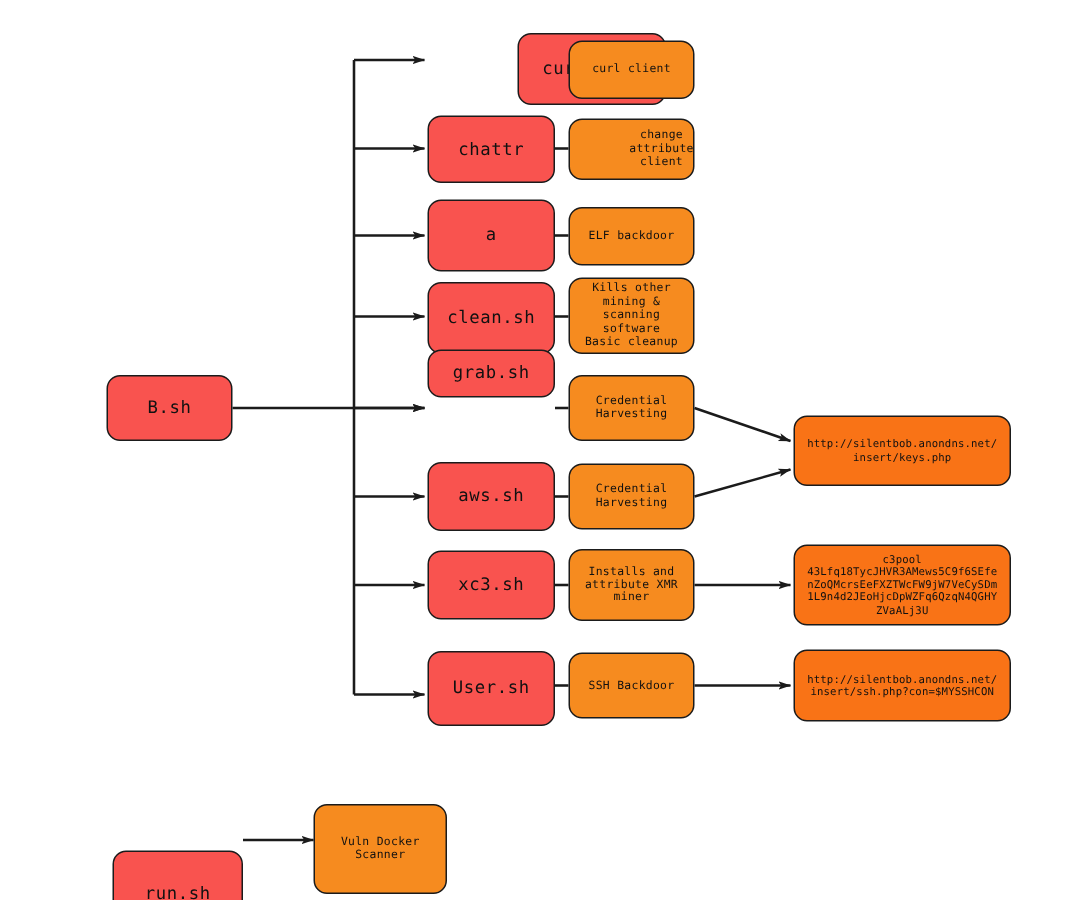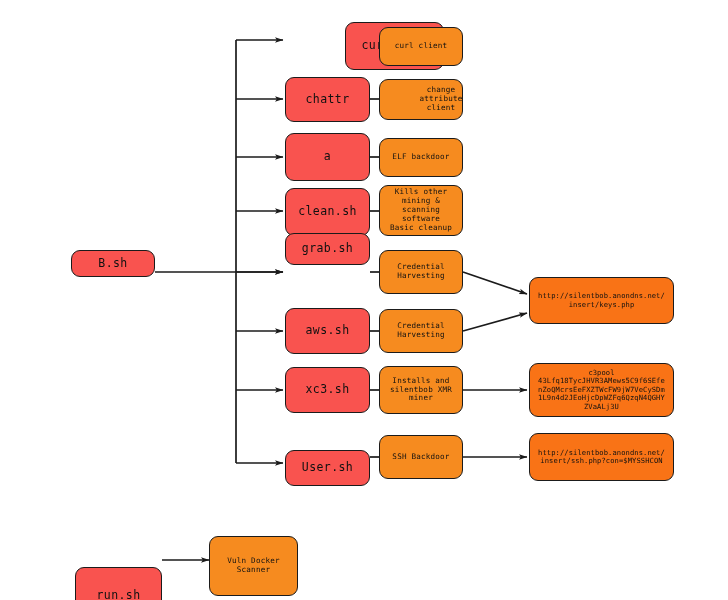--- a/index.html
+++ b/index.html
@@ -142,45 +142,45 @@
     </g>
     <g>
       <path d="M463,457 L527,457" stroke="#1b1b1b" stroke-width="1.7" fill="none" marker-end="url(#arrow)"></path>
     </g>
 
     <g>
       <path d="M162,560 L209,560" stroke="#1b1b1b" stroke-width="1.7" fill="none" marker-end="url(#arrow)"></path>
     </g>
   </svg>
 
-  <div class="node node-root" style="left:71px; top:250px; width:84px; height:27px;">B.sh</div>
+  <div class="node node-root" style="left:71px; top:250px; width:84px; height:44px;">B.sh</div>
 
   <div class="node node-script" style="left:297px; top:22px; width:99px; height:48px;margin-left:48px;">curl.full</div>
   <div class="node node-script" style="left:285px; top:77px; width:85px; height:45px;">chattr</div>
   <div class="node node-script" style="left:285px; top:133px; width:85px; height:48px;">a</div>
   <div class="node node-script" style="left:285px; top:188px; width:85px; height:48px;">clean.sh</div>
   <div class="node node-script" style="left:285px; top:233px; width:85px; height:32px;">grab.sh</div>
   <div class="node node-script" style="left:285px; top:308px; width:85px; height:46px;">aws.sh</div>
   <div class="node node-script" style="left:285px; top:367px; width:85px; height:46px;">xc3.sh</div>
-  <div class="node node-script" style="left:285px; top:450px; width:85px; height:36px;">User.sh</div>
+  <div class="node node-script" style="left:285px; top:434px; width:85px; height:50px;">User.sh</div>
 
   <div class="node node-desc" style="left:379px; top:27px; width:84px; height:39px;">curl client</div>
   <div class="node node-desc" style="left:379px; top:79px; width:84px; height:41px;padding-left:44px;">change attribute
 client</div>
   <div class="node node-desc" style="left:379px; top:138px; width:84px; height:39px;">ELF backdoor</div>
   <div class="node node-desc" style="left:379px; top:185px; width:84px; height:51px;">Kills other
 mining &amp; scanning
 software
 Basic cleanup</div>
   <div class="node node-desc" style="left:379px; top:250px; width:84px; height:44px;">Credential
 Harvesting</div>
   <div class="node node-desc" style="left:379px; top:309px; width:84px; height:44px;">Credential
 Harvesting</div>
   <div class="node node-desc" style="left:379px; top:366px; width:84px; height:48px;">Installs and
-silentbob XMR
+attribute XMR
 miner</div>
   <div class="node node-desc" style="left:379px; top:435px; width:84px; height:44px;">SSH Backdoor</div>
 
   <div class="node node-endpoint" style="left:529px; top:277px; width:145px; height:47px;">http://silentbob.anondns.net/
 insert/keys.php</div>
   <div class="node node-endpoint" style="left:529px; top:363px; width:145px; height:54px;">c3pool
 43Lfq18TycJHVR3AMews5C9f6SEfe
 nZoQMcrsEeFXZTWcFW9jW7VeCySDm
 1L9n4d2JEoHjcDpWZFq6QzqN4QGHY
 ZVaALj3U</div>

